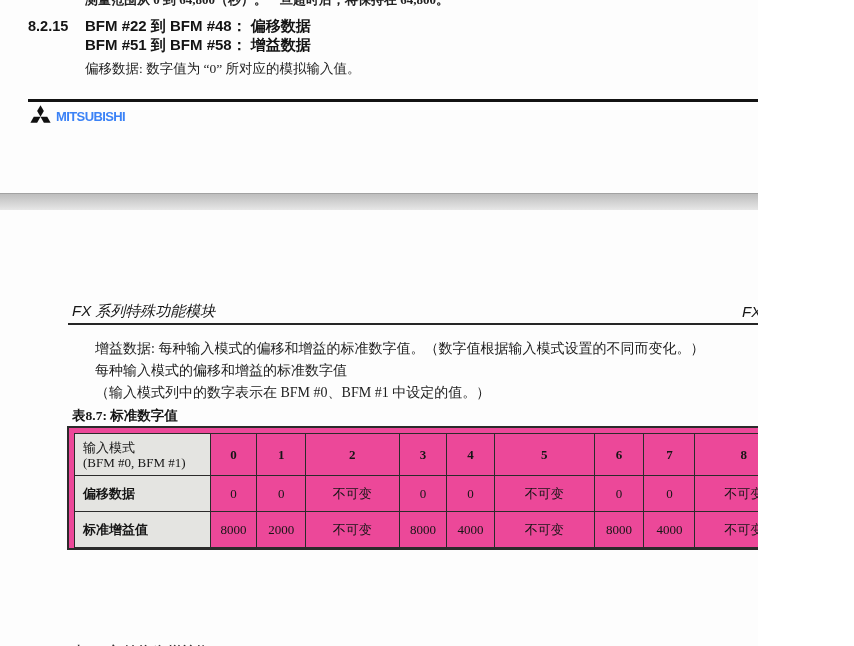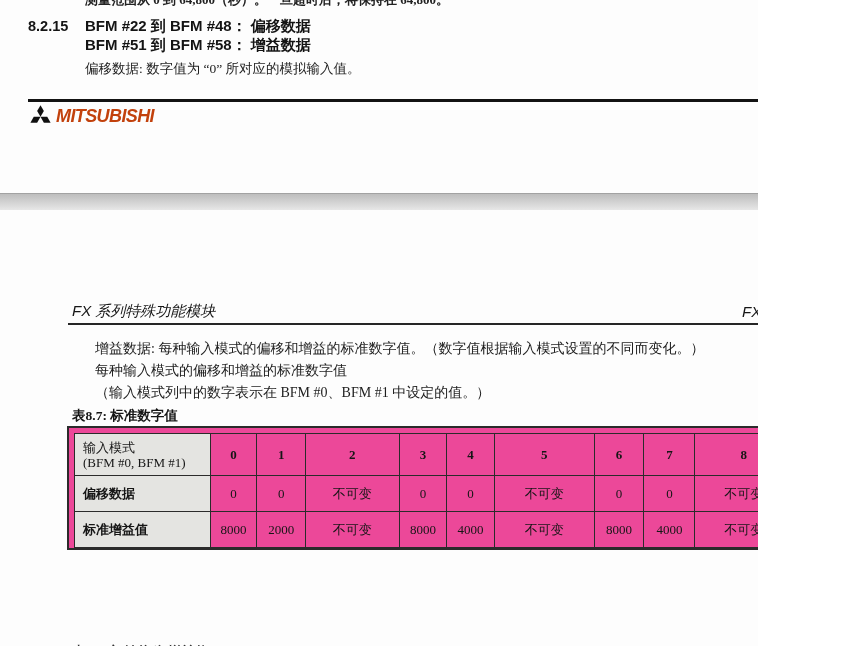--- a/index.html
+++ b/index.html
@@ -21,21 +21,21 @@
   }
   .abs{position:absolute;white-space:nowrap;}
   
   .p1-clipped{left:85px;top:-9px;font-size:13px;font-weight:600;color:#222;}
   .p1-section{left:28px;top:18px;font-family:"Liberation Sans",sans-serif;font-weight:bold;font-size:14.5px;color:#141414;}
   .p1-h{left:85px;font-family:"Liberation Sans",sans-serif;font-weight:bold;font-size:15px;color:#141414;}
   .p1-h1{top:17px;} .p1-h2{top:36px;}
   .p1-body{left:85px;top:60px;font-size:13.5px;color:#1d1d1d;text-align:right;}
   .p1-rule{left:28px;top:99px;width:784px;height:3px;background:#131313;}
   .p1-logo{left:30px;top:105px;display:flex;align-items:center;gap:5px;}
-  .p1-logo .brand{font-family:"Liberation Sans",sans-serif;font-weight:bold;font-size:18px;letter-spacing:-0.6px;color:#c2410c;font-style:italic;}
+  .p1-logo .brand{font-family:"Liberation Sans",sans-serif;font-weight:bold;font-size:13px;letter-spacing:-0.6px;color:#3b82f6;}
   .p1-pagenum{left:763px;top:106px;font-family:Liberation Serif, serif;font-size:13px;color:#1a1a1a;}
   .p1-edge{left:799px;top:0;width:13px;height:127px;
     background:linear-gradient(to right,rgba(0,0,0,0),rgba(0,0,0,0.30));}
   
   .p2-hleft{left:72px;top:92px;font-family:"Liberation Sans",sans-serif;font-style:italic;font-size:15px;color:#161616;}
   .p2-hright{left:742px;top:93px;font-family:"Liberation Sans",sans-serif;font-style:italic;font-size:15px;color:#161616;}
   .p2-hright sub{font-size:9px;}
   .p2-hrule{left:68px;top:113px;width:742px;height:2px;background:#262626;}
   .p2-para{left:95px;font-size:14px;color:#1d1d1d;}
   .p2-para1{top:130px;} .p2-para2{top:152px;} .p2-para3{top:174px;}

